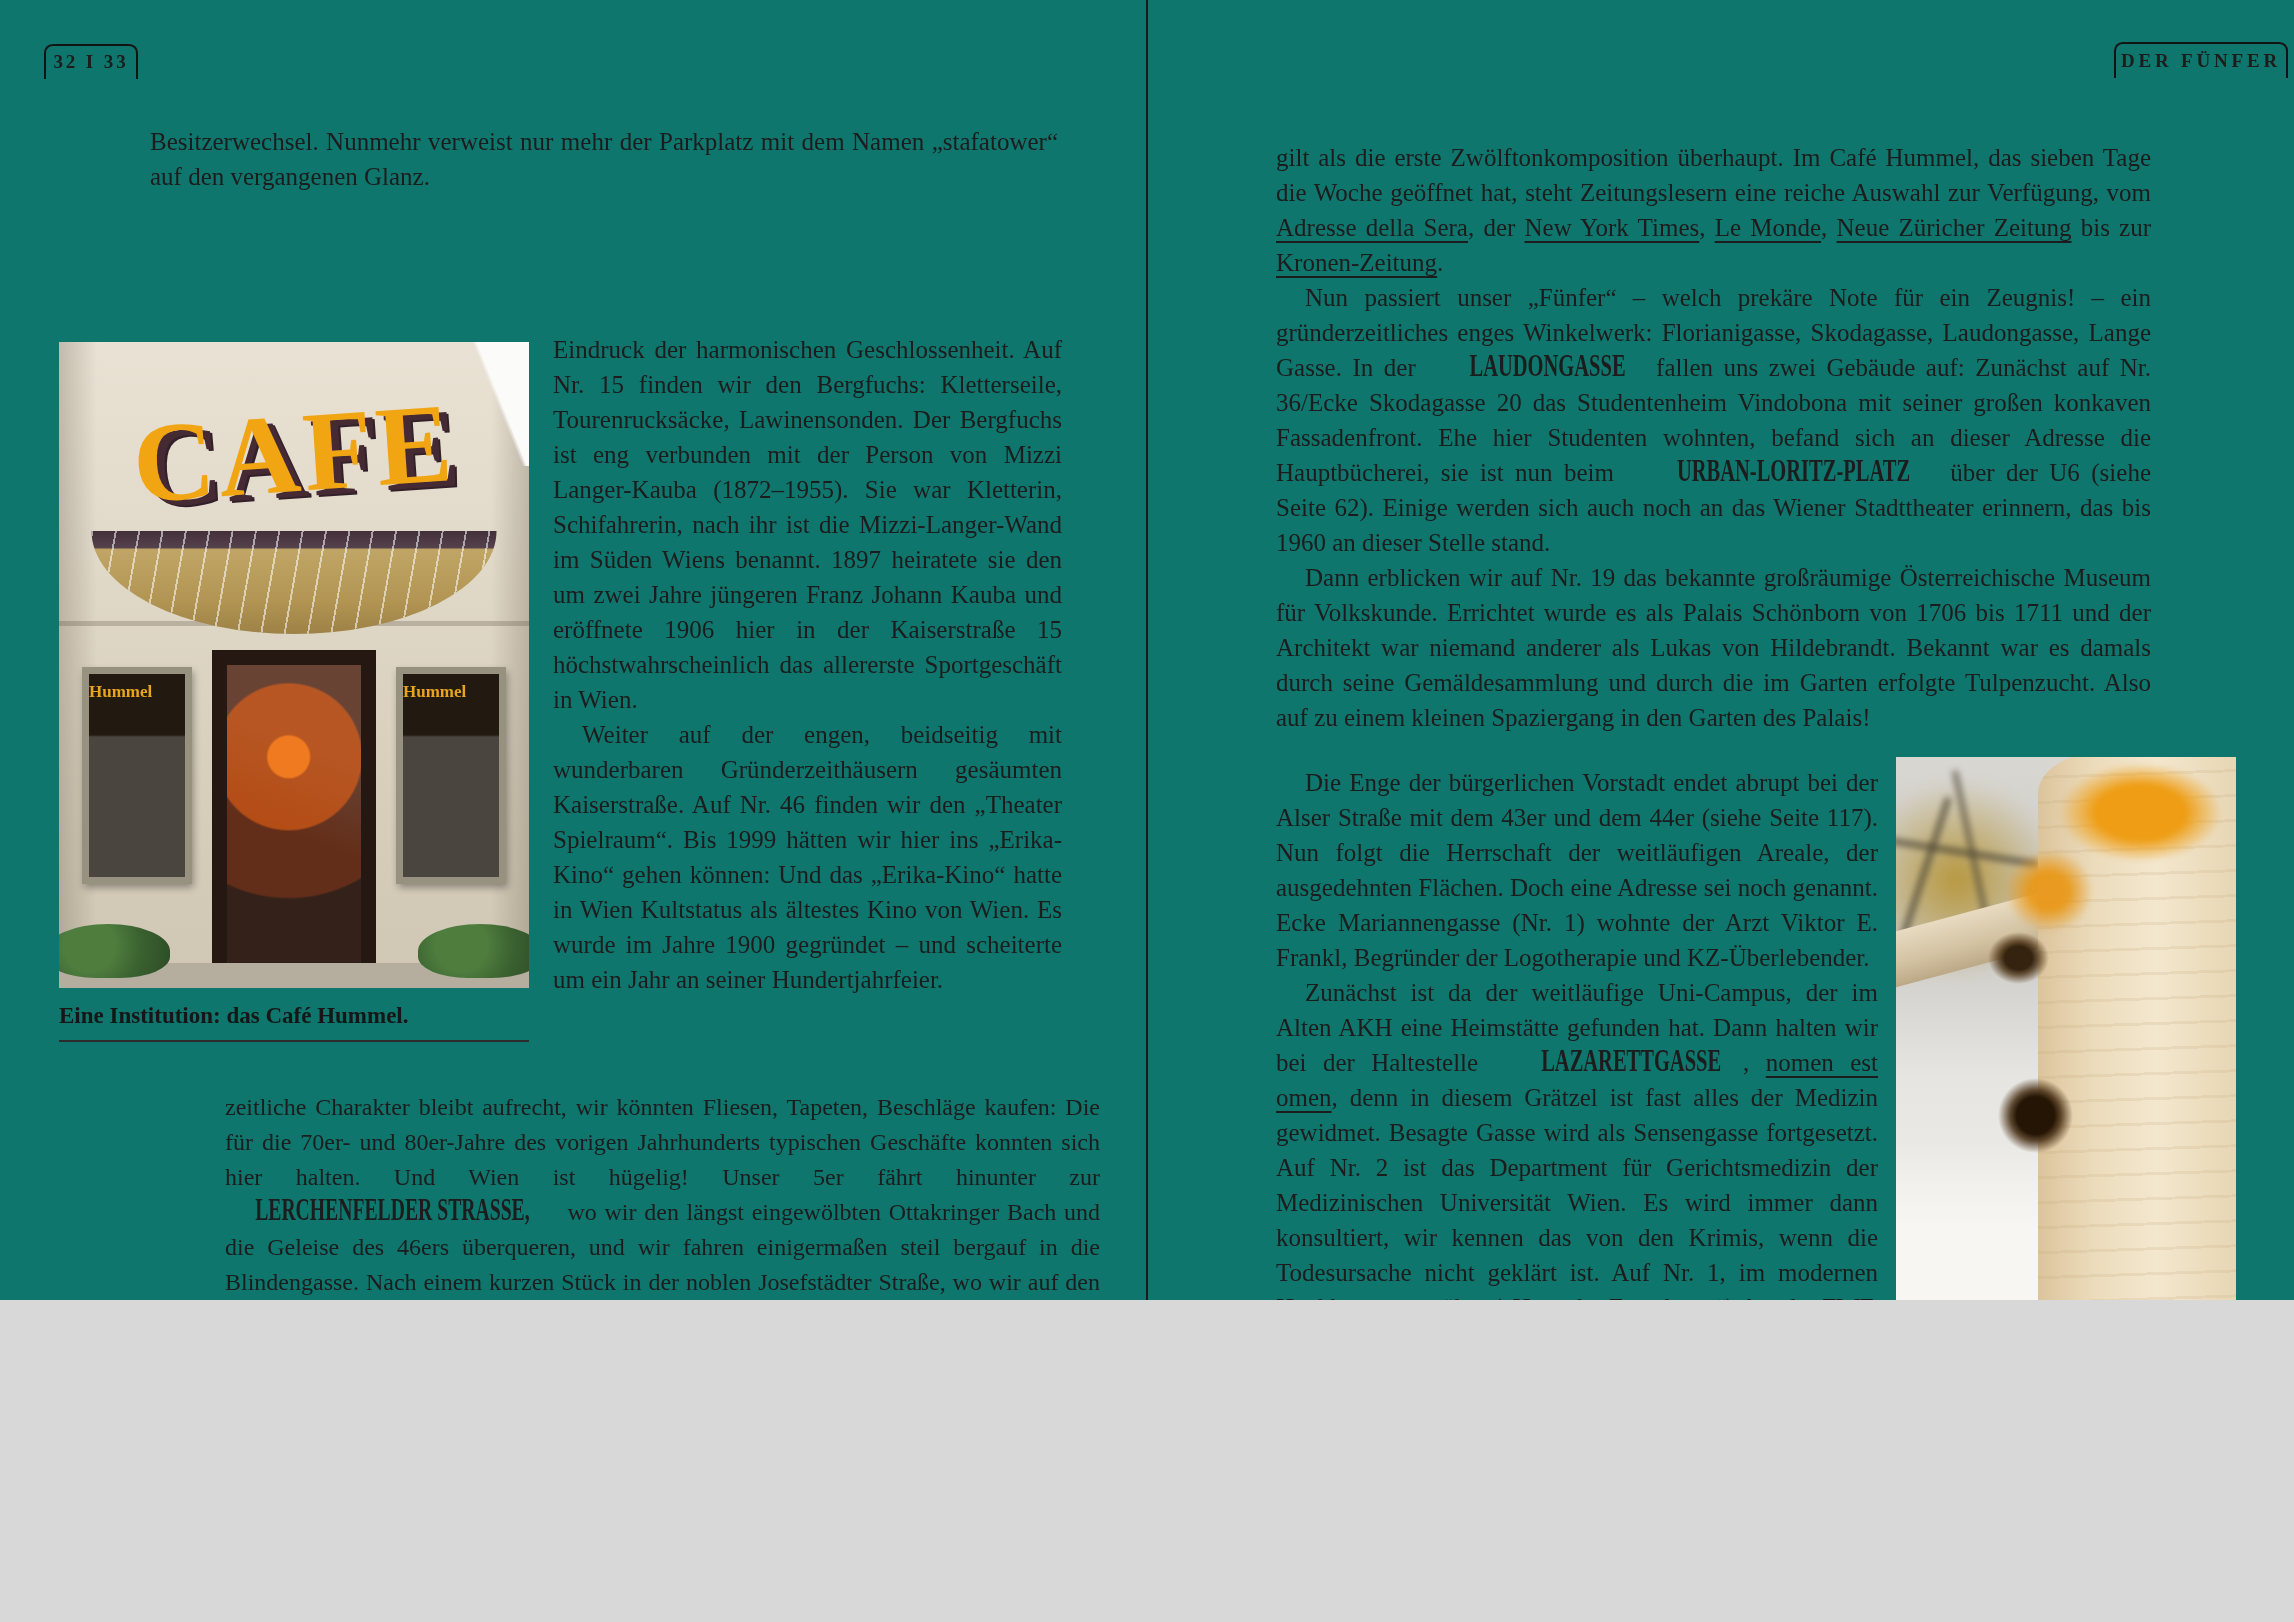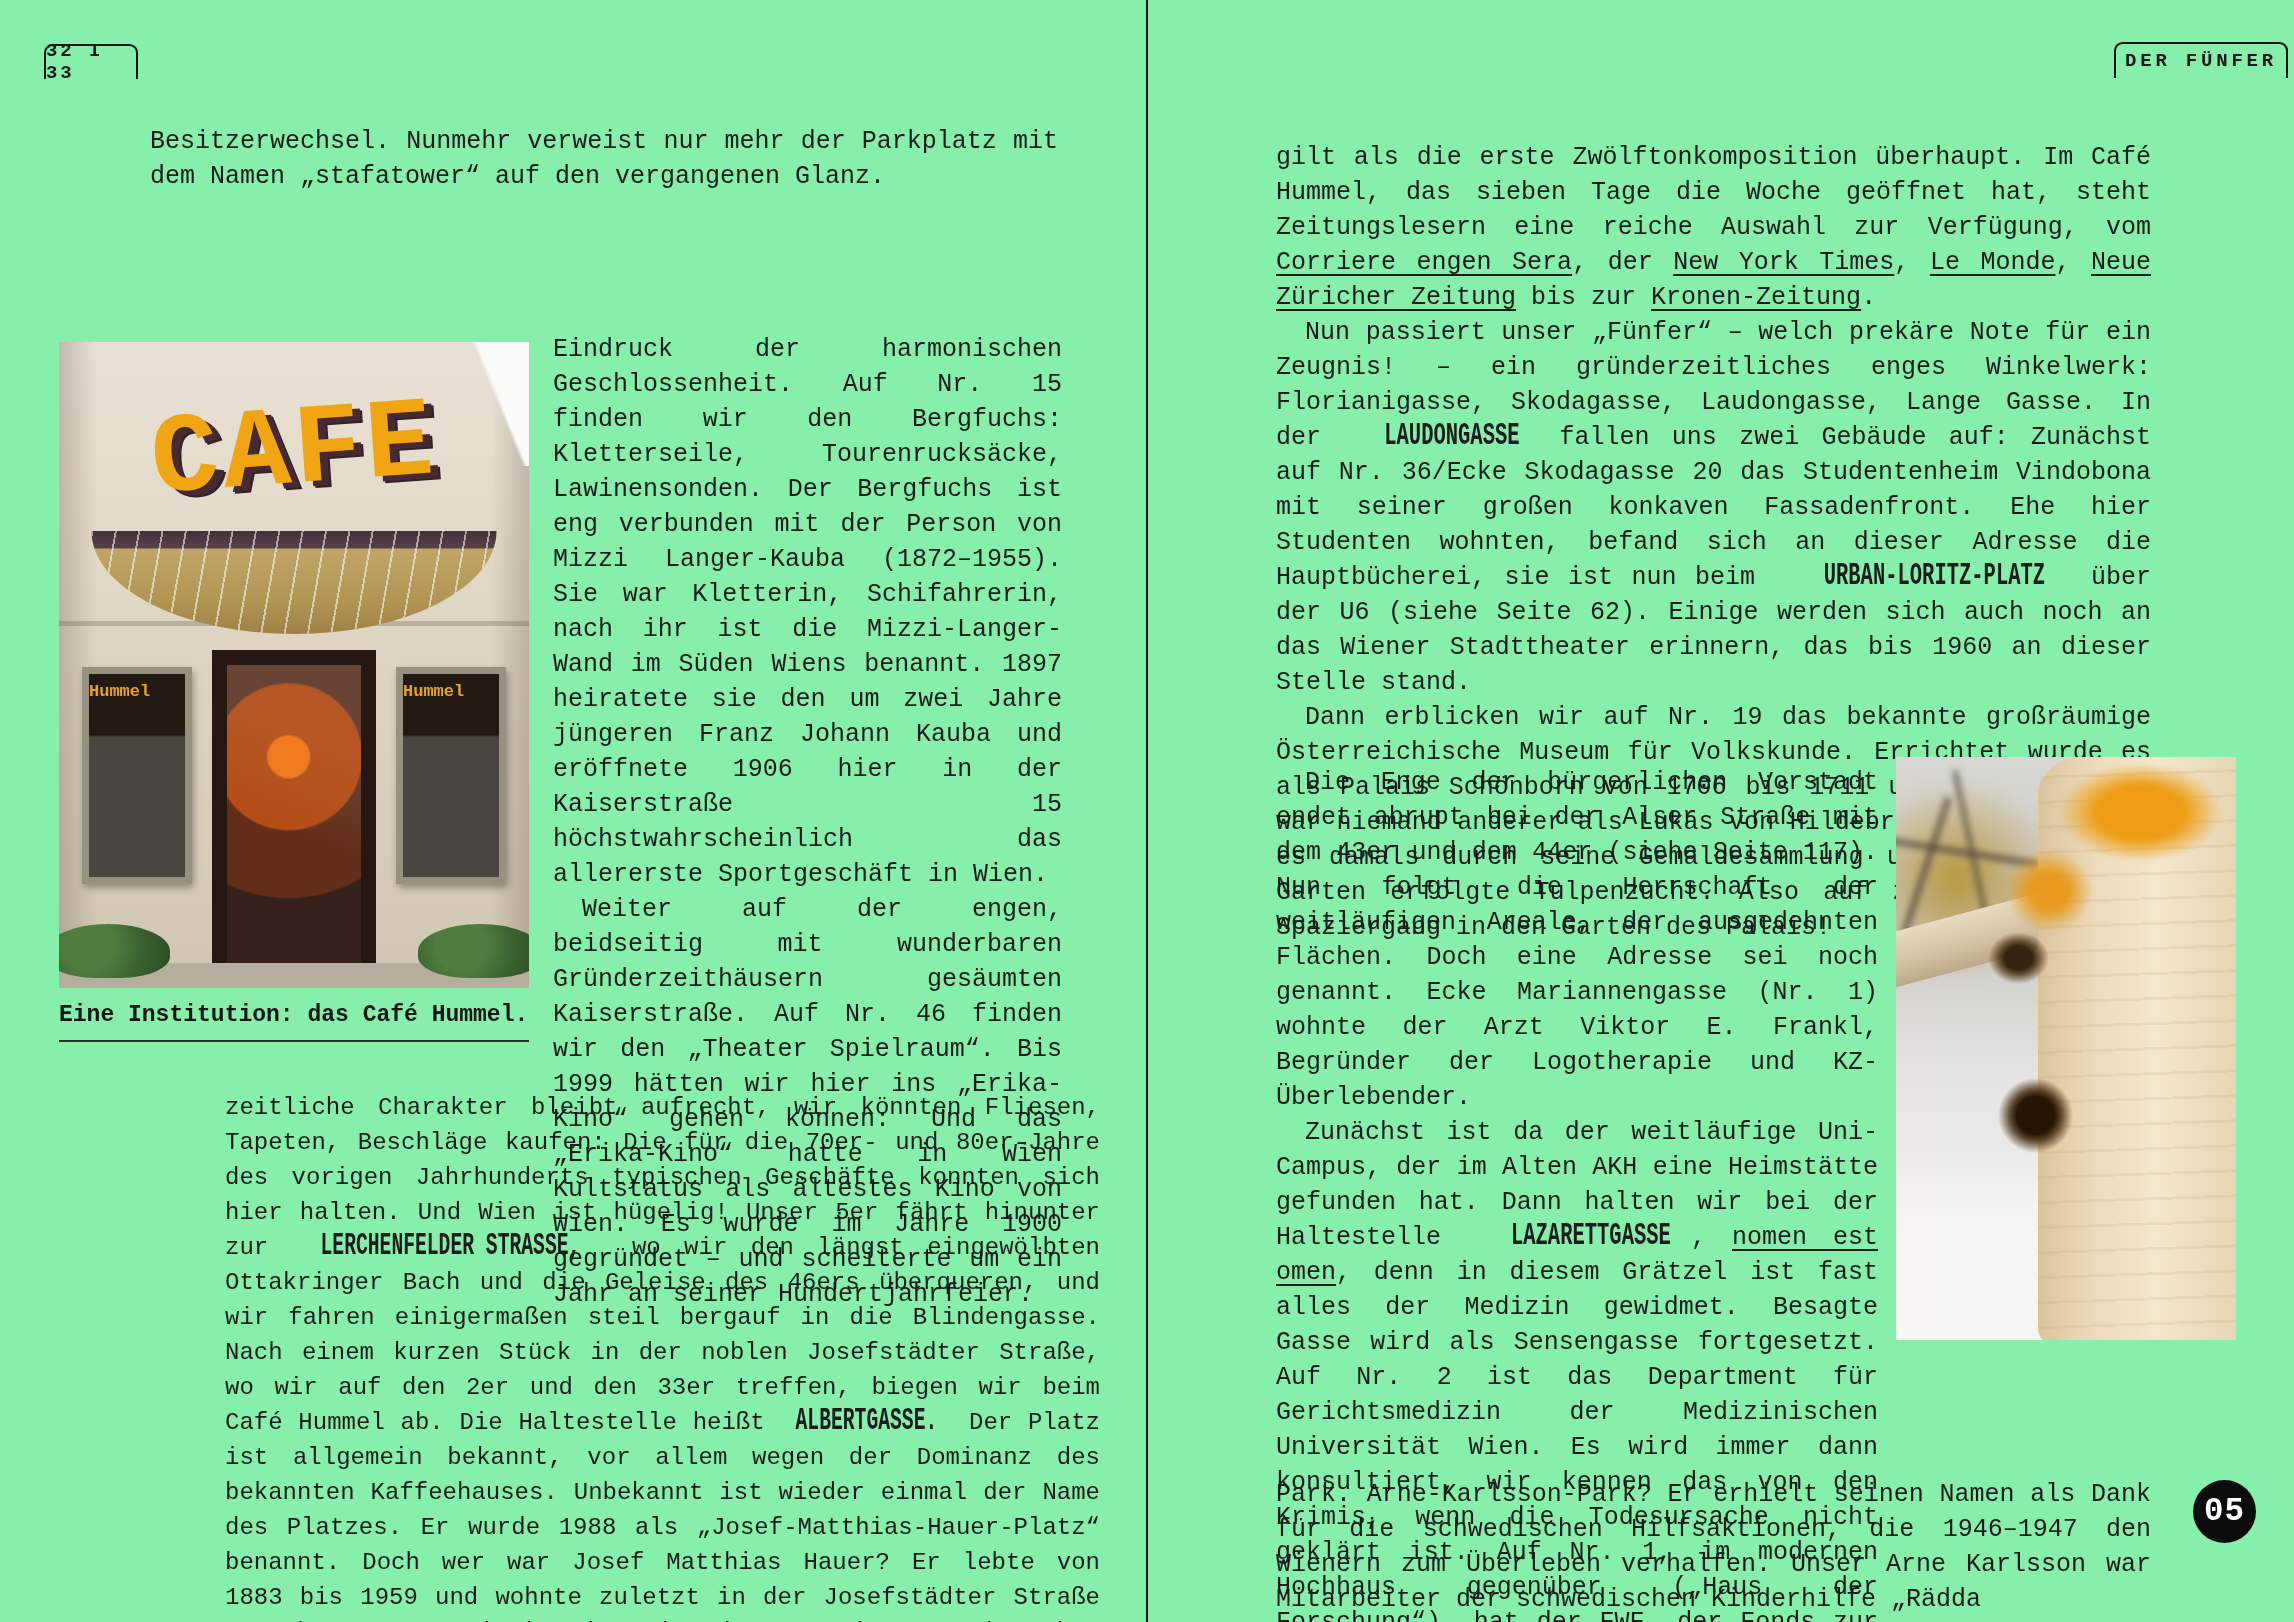--- a/index.html
+++ b/index.html
@@ -1,17 +1,17 @@
 <!DOCTYPE html>
 <html><head>
 <meta charset="utf-8">
 <style>
   html,body{margin:0;padding:0;background:#d8d8d8;}
-  .sheet{position:relative;width:2294px;height:1622px;background:#86efac;overflow:hidden;
-         font-family:Liberation Mono, monospace;color:#1c1c1c;}
+  .sheet{position:relative;width:2294px;height:1300px;background:#0f766e;overflow:hidden;
+         font-family:Liberation Serif, serif;color:#1c1c1c;}
   .divider{position:absolute;left:1146px;top:0;width:1.9px;height:1622px;background:#1a1a1a;}
   
   .tab{position:absolute;border:2.9px solid #141414;border-bottom:none;border-radius:8.6px 8.6px 0 0;
        display:flex;align-items:center;justify-content:center;font-weight:700;background:transparent;}
   .tab-left{left:44px;top:44px;width:90px;height:32.5px;font-size:19px;letter-spacing:2.9px;}
   .tab-right{left:2114px;top:42px;width:170px;height:34px;font-size:19px;letter-spacing:3.8px;}
   
   .tblock{position:absolute;font-size:25px;line-height:35px;}
   .tblock p{margin:0;text-align:justify;}
   .tblock p.ind{text-indent:29px;}
@@ -140,21 +140,21 @@
     </div>
   <div class="tblock blk-l-bot">
       <p class="">zeitliche Charakter bleibt aufrecht, wir könnten Fliesen, Tapeten, Beschläge kaufen: Die für die 70er- und 80er-Jahre des vorigen Jahrhunderts typischen Geschäfte konnten sich hier halten. Und Wien ist hügelig! Unser 5er fährt hinunter zur <span class="st">LERCHENFELDER STRASSE,</span> wo wir den längst eingewölbten Ottakringer Bach und die Geleise des 46ers überqueren, und wir fahren einigermaßen steil bergauf in die Blindengasse. Nach einem kurzen Stück in der noblen Josefstädter Straße, wo wir auf den 2er und den 33er treffen, biegen wir beim Café Hummel ab. Die Haltestelle heißt <span class="st">ALBERTGASSE.</span> Der Platz ist allgemein bekannt, vor allem wegen der Dominanz des bekannten Kaffeehauses. Unbekannt ist wieder einmal der Name des Platzes. Er wurde 1988 als „Josef-Matthias-Hauer-Platz“ benannt. Doch wer war Josef Matthias Hauer? Er lebte von 1883 bis 1959 und wohnte zuletzt in der Josefstädter Straße 74, das Haus wurde bereits abgerissen. Bekannt, oder eher nicht bekannt, wurde er als Begründer der Zwölftonmusik – noch vor Arnold Schönberg. Sein Werk <span class="u">Nomos</span> op. 19 (August 1919)</p>
     </div>
 
   <div class="tab tab-right">
     <span>DER FÜNFER</span>
   </div>
 
   <div class="tblock blk-r-top">
-      <p class="">gilt als die erste Zwölftonkomposition überhaupt. Im Café Hummel, das sieben Tage die Woche geöffnet hat, steht Zeitungslesern eine reiche Auswahl zur Verfügung, vom <span class="u">Corriere engen Sera</span>, der <span class="u">New York Times</span>, <span class="u">Le Monde</span>, <span class="u">Neue Züricher Zeitung</span> bis zur <span class="u">Kronen-Zeitung</span>.</p>
+      <p class="">gilt als die erste Zwölftonkomposition überhaupt. Im Café Hummel, das sieben Tage die Woche geöffnet hat, steht Zeitungslesern eine reiche Auswahl zur Verfügung, vom <span class="u">Adresse della Sera</span>, der <span class="u">New York Times</span>, <span class="u">Le Monde</span>, <span class="u">Neue Züricher Zeitung</span> bis zur <span class="u">Kronen-Zeitung</span>.</p>
       <p class="ind">Nun passiert unser „Fünfer“ – welch prekäre Note für ein Zeugnis! – ein gründerzeitliches enges Winkelwerk: Florianigasse, Skodagasse, Laudongasse, Lange Gasse. In der <span class="st">LAUDONGASSE</span> fallen uns zwei Gebäude auf: Zunächst auf Nr. 36/Ecke Skodagasse 20 das Studentenheim Vindobona mit seiner großen konkaven Fassadenfront. Ehe hier Studenten wohnten, befand sich an dieser Adresse die Hauptbücherei, sie ist nun beim <span class="st">URBAN-LORITZ-PLATZ</span> über der U6 (siehe Seite 62). Einige werden sich auch noch an das Wiener Stadttheater erinnern, das bis 1960 an dieser Stelle stand.</p>
       <p class="ind">Dann erblicken wir auf Nr. 19 das bekannte großräumige Österreichische Museum für Volkskunde. Errichtet wurde es als Palais Schönborn von 1706 bis 1711 und der Architekt war niemand anderer als Lukas von Hildebrandt. Bekannt war es damals durch seine Gemäldesammlung und durch die im Garten erfolgte Tulpenzucht. Also auf zu einem kleinen Spaziergang in den Garten des Palais!</p>
     </div>
 
   <div class="birch-photo">
     <div class="foliage"></div>
     <div class="bline bl1"></div>
     <div class="bline bl2"></div>
     <div class="bline bl3"></div>
     <div class="snow"></div>

